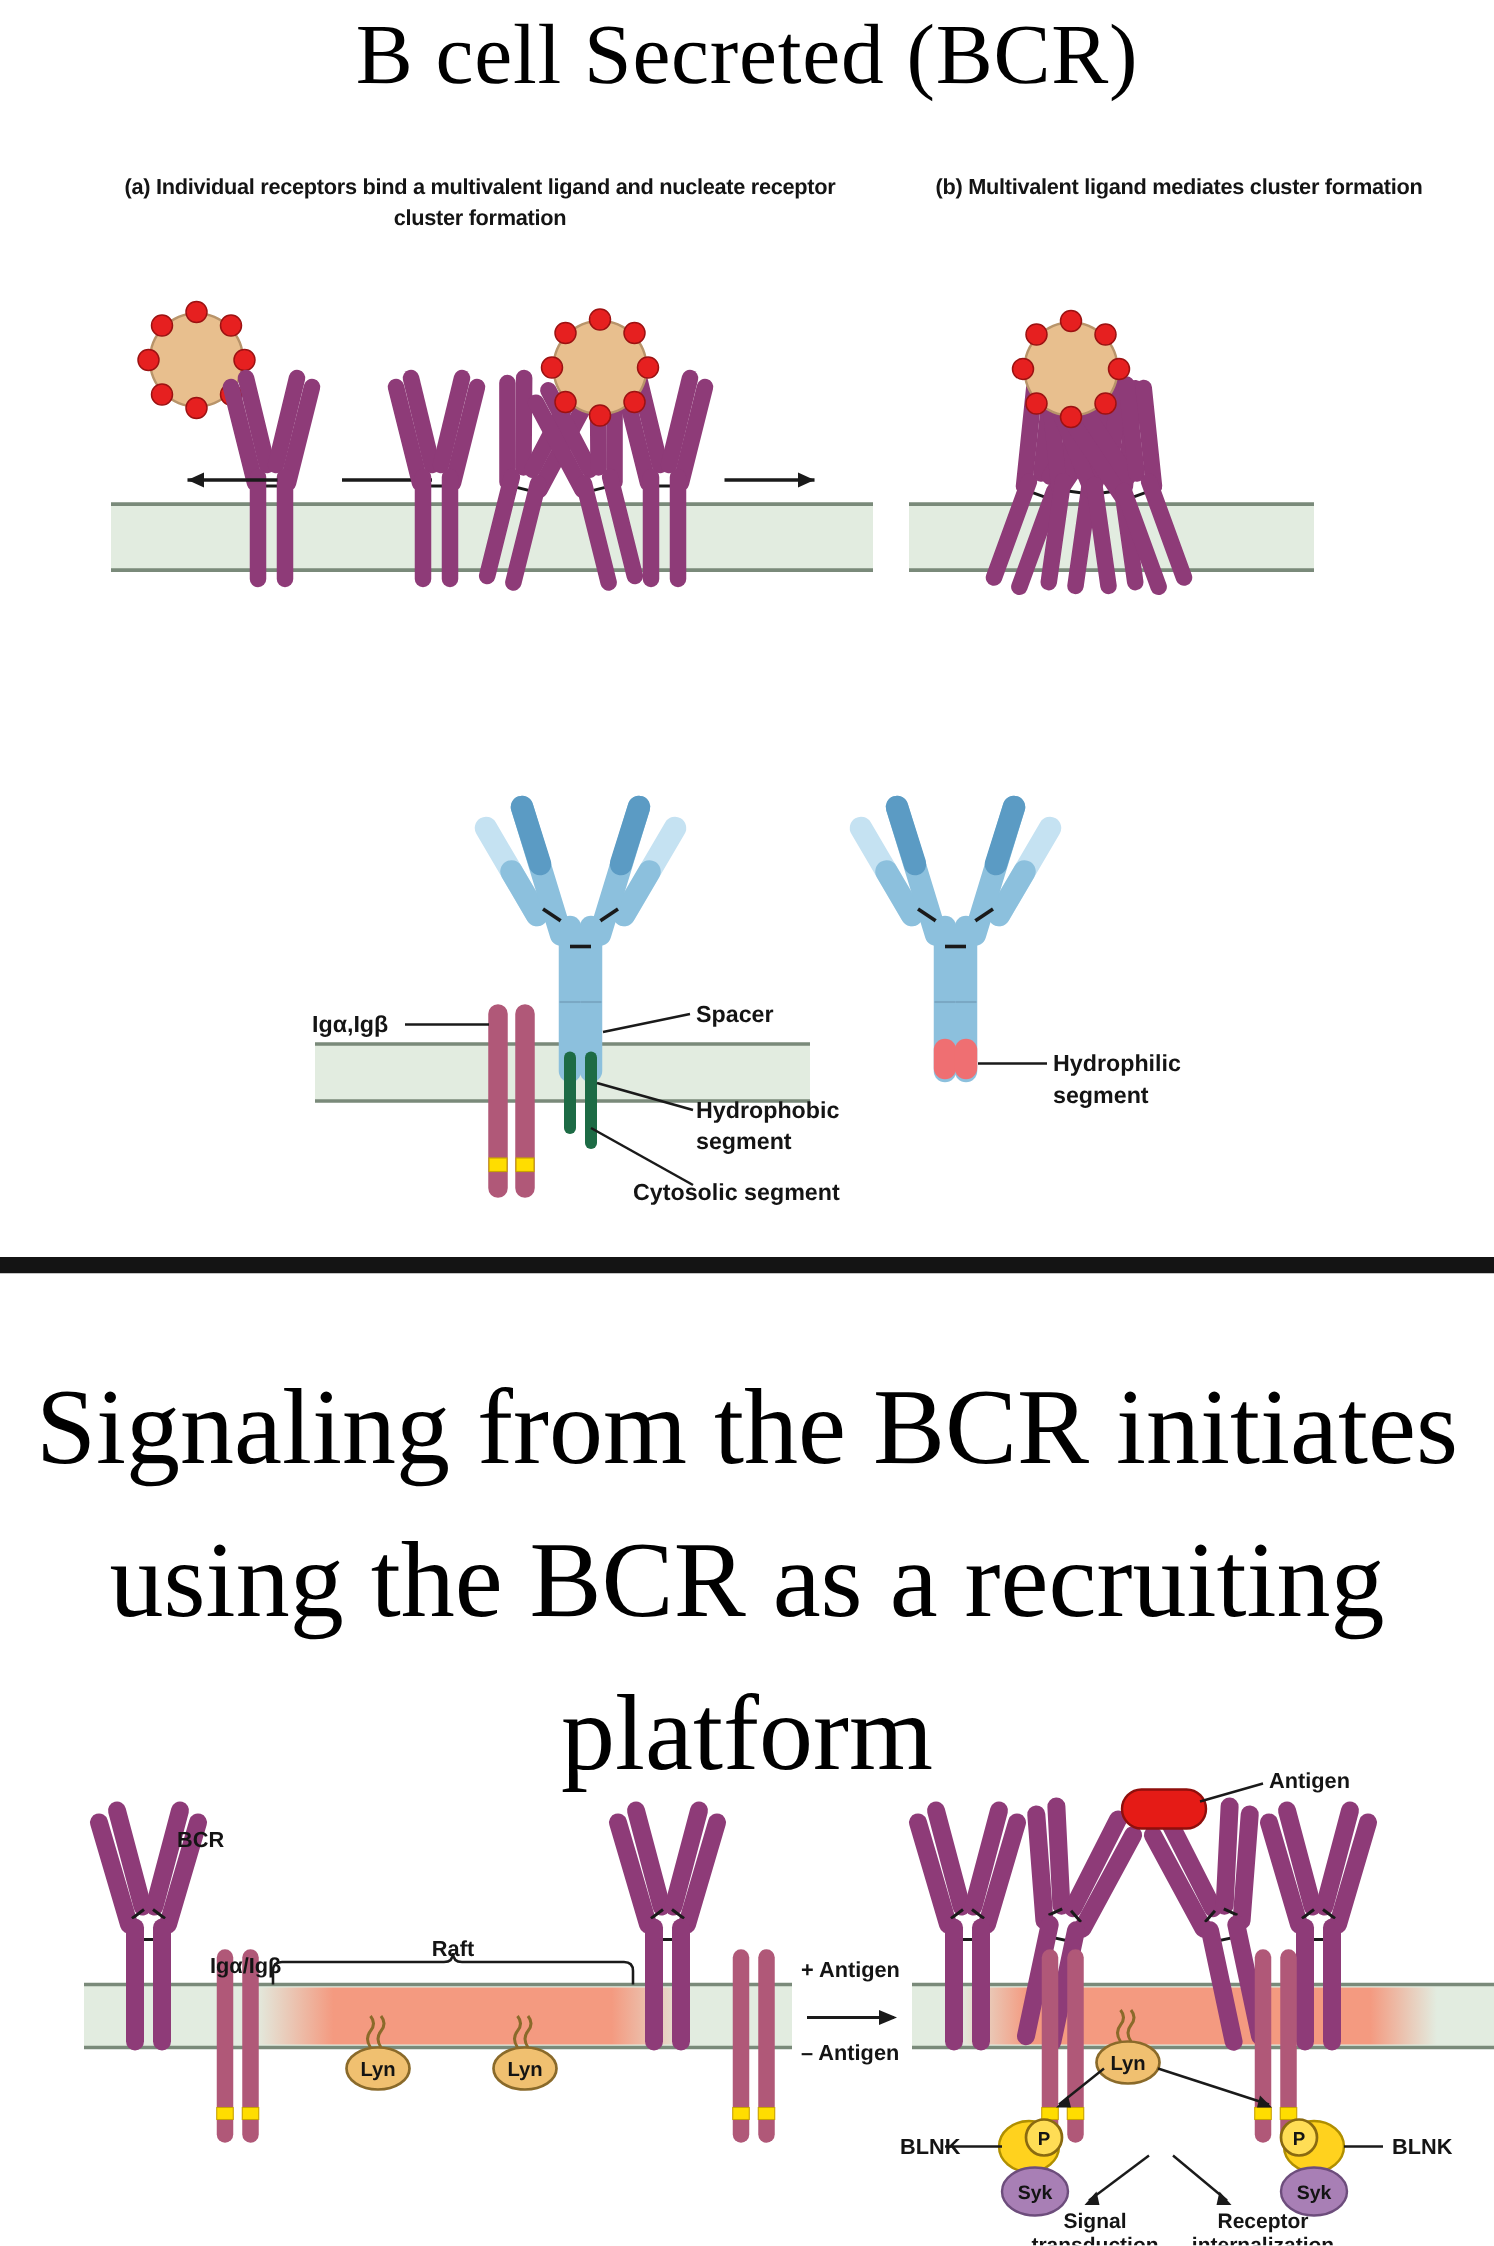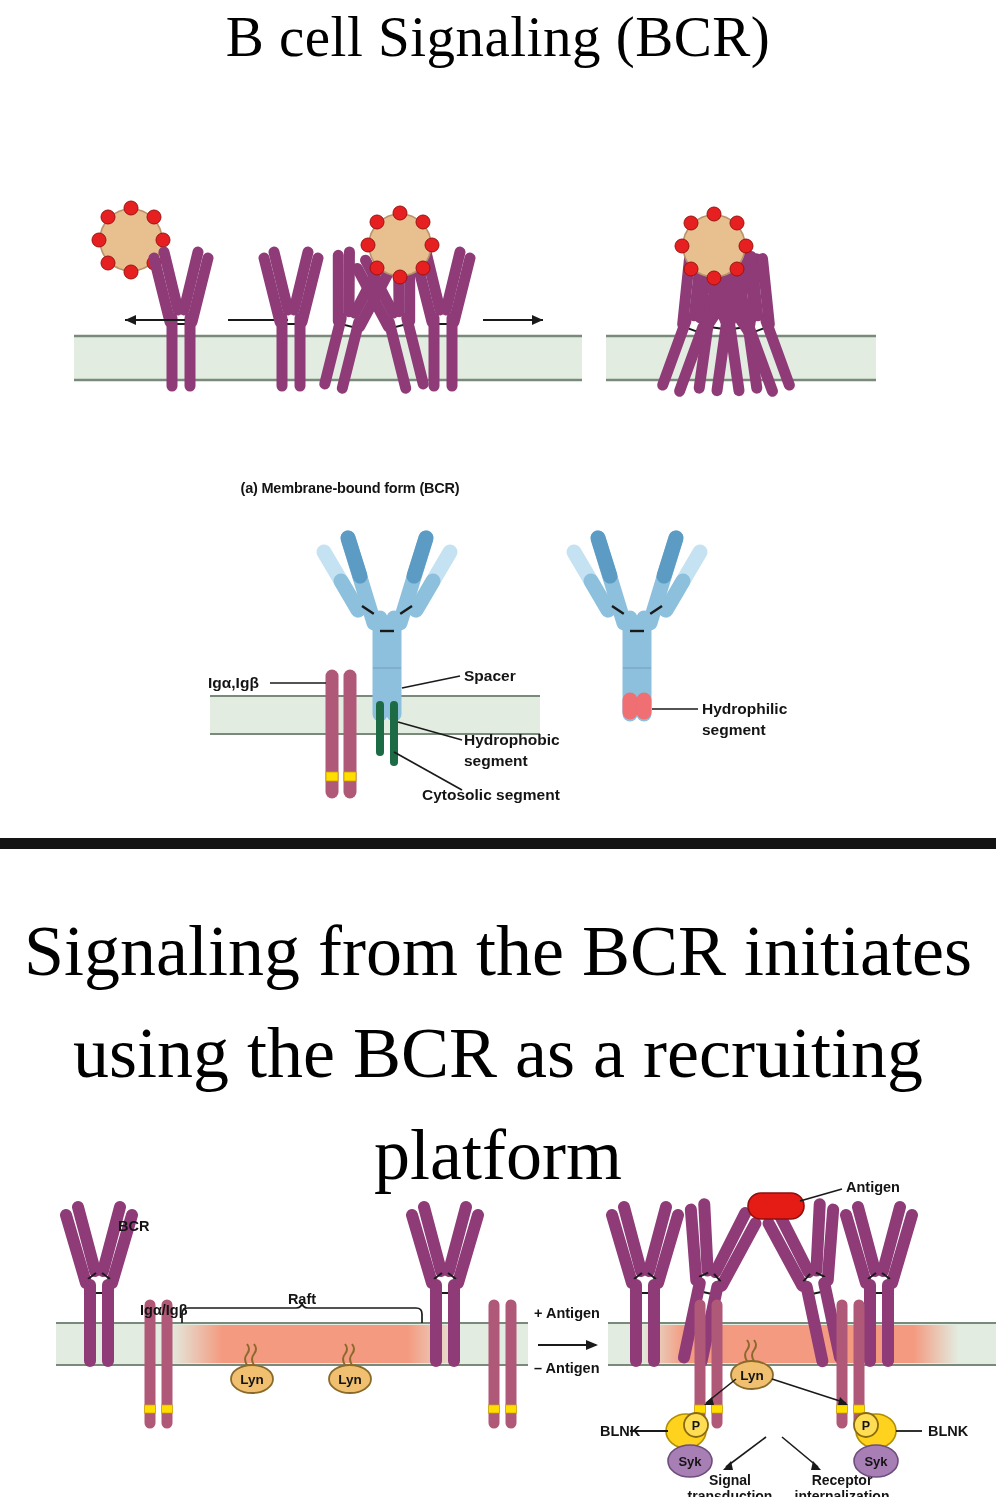--- a/index.html
+++ b/index.html
@@ -45,22 +45,24 @@
   .lbl {
     font-family:"Liberation Sans", sans-serif;
     font-weight:bold; fill:#141414;
   }
 </style>
 </head>
 <body>
 
 <div class="slide" id="slide-top">
 
-  <div class="title-serif" id="title-main">B cell Signaling (BCR)</div>
-
+  <div class="title-serif" id="title-main">B cell Secreted (BCR)</div>
+
+  <div class="caption" id="cap-a1">(a) Individual receptors bind a multivalent ligand and nucleate receptor cluster formation</div>
+  <div class="caption" id="cap-b1">(b) Multivalent ligand mediates cluster formation</div>
 
   <svg class="diagram" id="fig1" viewBox="0 0 996 225">
     <defs>
       <g id="bcr-arm-pair">
         
       </g>
       <g id="bcr-unit">
 
         <line x1="22" y1="132" x2="6" y2="68" stroke="#8e3b78" stroke-width="11" stroke-linecap="round"></line>
 
@@ -147,21 +149,20 @@
         <use href="#bcr-unit"></use>
       </g>
     <g transform="translate(726,6) rotate(-20 33 132)">
         <use href="#bcr-unit"></use>
       </g>
     <g transform="translate(714,56)">
       <use href="#ligand-ball"></use>
     </g>
   </svg>
 
-  <div class="caption" id="cap-a2">(a) Membrane-bound form (BCR)</div>
 
   <svg class="diagram" id="fig2" viewBox="0 0 740 330">
     <defs>
       <g id="antibody-blue">
 
         <line x1="58" y1="92" x2="24" y2="34" stroke="#c5e2f2" stroke-width="15" stroke-linecap="round" stroke-linejoin="round"></line>
         <line x1="58" y1="92" x2="41" y2="63" stroke="#8cc0dd" stroke-width="15" stroke-linecap="round"></line>
 
         <line x1="74" y1="105" x2="48" y2="20" stroke="#8cc0dd" stroke-width="15" stroke-linecap="round"></line>
         <line x1="60" y1="58" x2="48" y2="20" stroke="#5b9bc4" stroke-width="15" stroke-linecap="round"></line>

